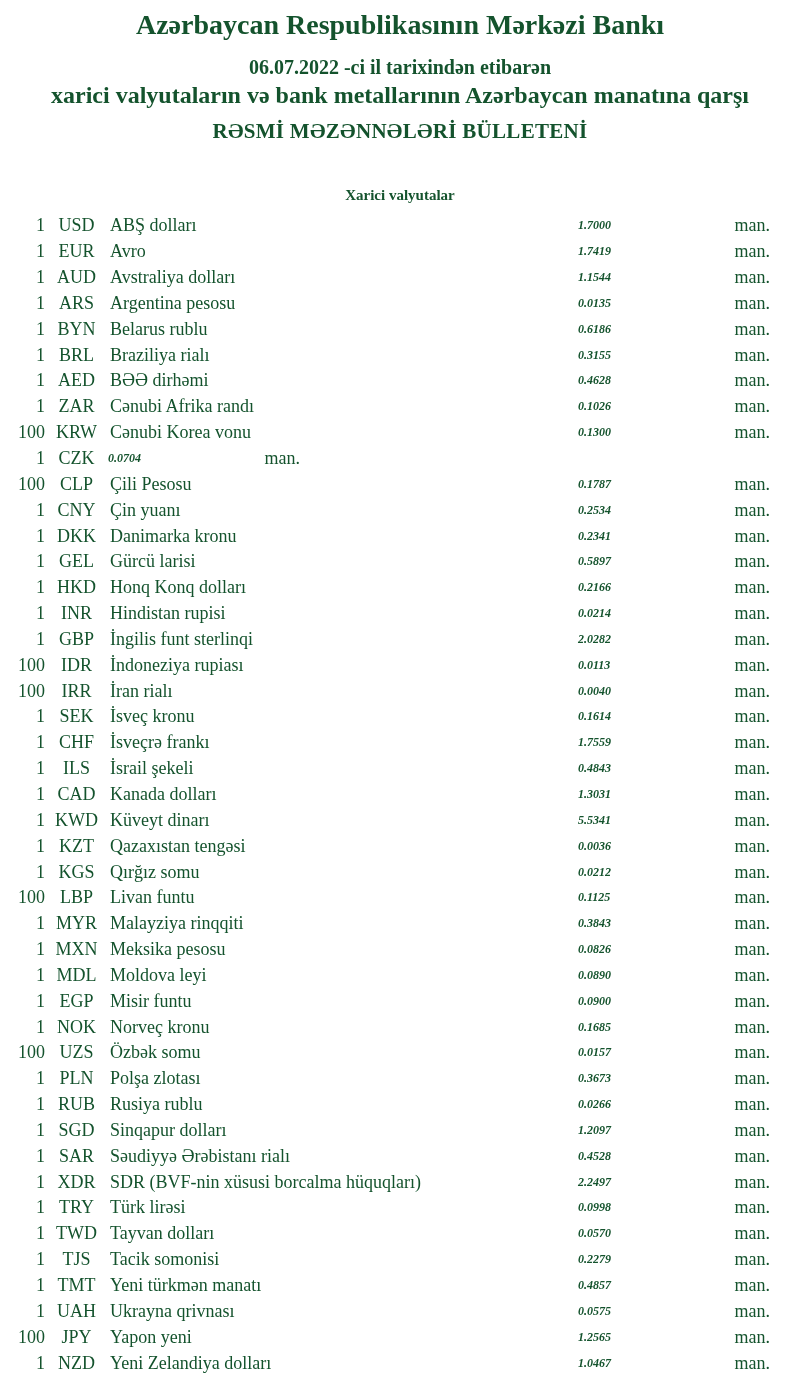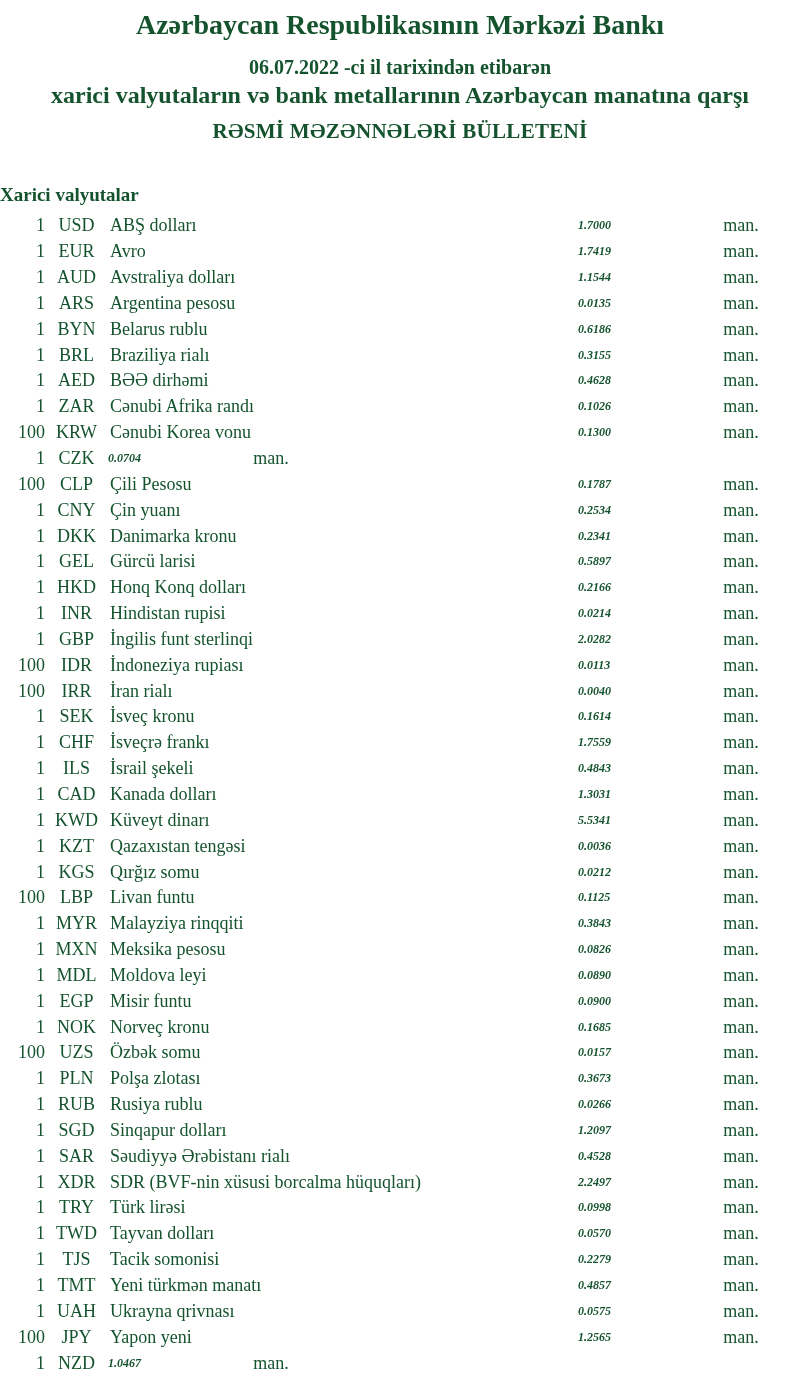--- a/index.html
+++ b/index.html
@@ -39,22 +39,22 @@
   }
   .subtitle2 {
     font-size: 21px;
     font-weight: 700;
     line-height: 27px;
     margin-top: 10px;
     letter-spacing: 0.3px;
   }
   .section-title {
     margin-top: 38px;
-    text-align: left;
-    font-size: 19px;
+    text-align: center;
+    font-size: 15px;
     font-weight: 700;
     line-height: 24px;
   }
   .rates {
     margin-top: 6px;
     padding-right: 30px;
   }
   .rate-row {
     display: flex;
     align-items: center;
@@ -81,21 +81,21 @@
   .col-rate {
     width: 110px;
     text-align: left;
     font-weight: 700;
     font-style: italic;
     font-size: 12px;
     flex: 0 0 auto;
   }
   .col-man {
     width: 58px;
-    text-align: center;
+    text-align: right;
     flex: 0 0 auto;
     padding-left: 24px;
   }
 </style>
 </head>
 <body>
 
 <div class="page">
 
   <div class="header">
@@ -455,18 +455,19 @@
     <span class="col-qty">100</span>
     <span class="col-code">JPY</span>
     <span class="col-name">Yapon yeni</span>
     <span class="col-rate">1.2565</span>
     <span class="col-man">man.</span>
   </div>
 
   <div class="rate-row">
     <span class="col-qty">1</span>
     <span class="col-code">NZD</span>
+    <span class="col-name">Yeni Zelandiya dolları</span>
     <span class="col-rate">1.0467</span>
     <span class="col-man">man.</span>
   </div>
 </div>
 
 </div>
 
 </body></html>

